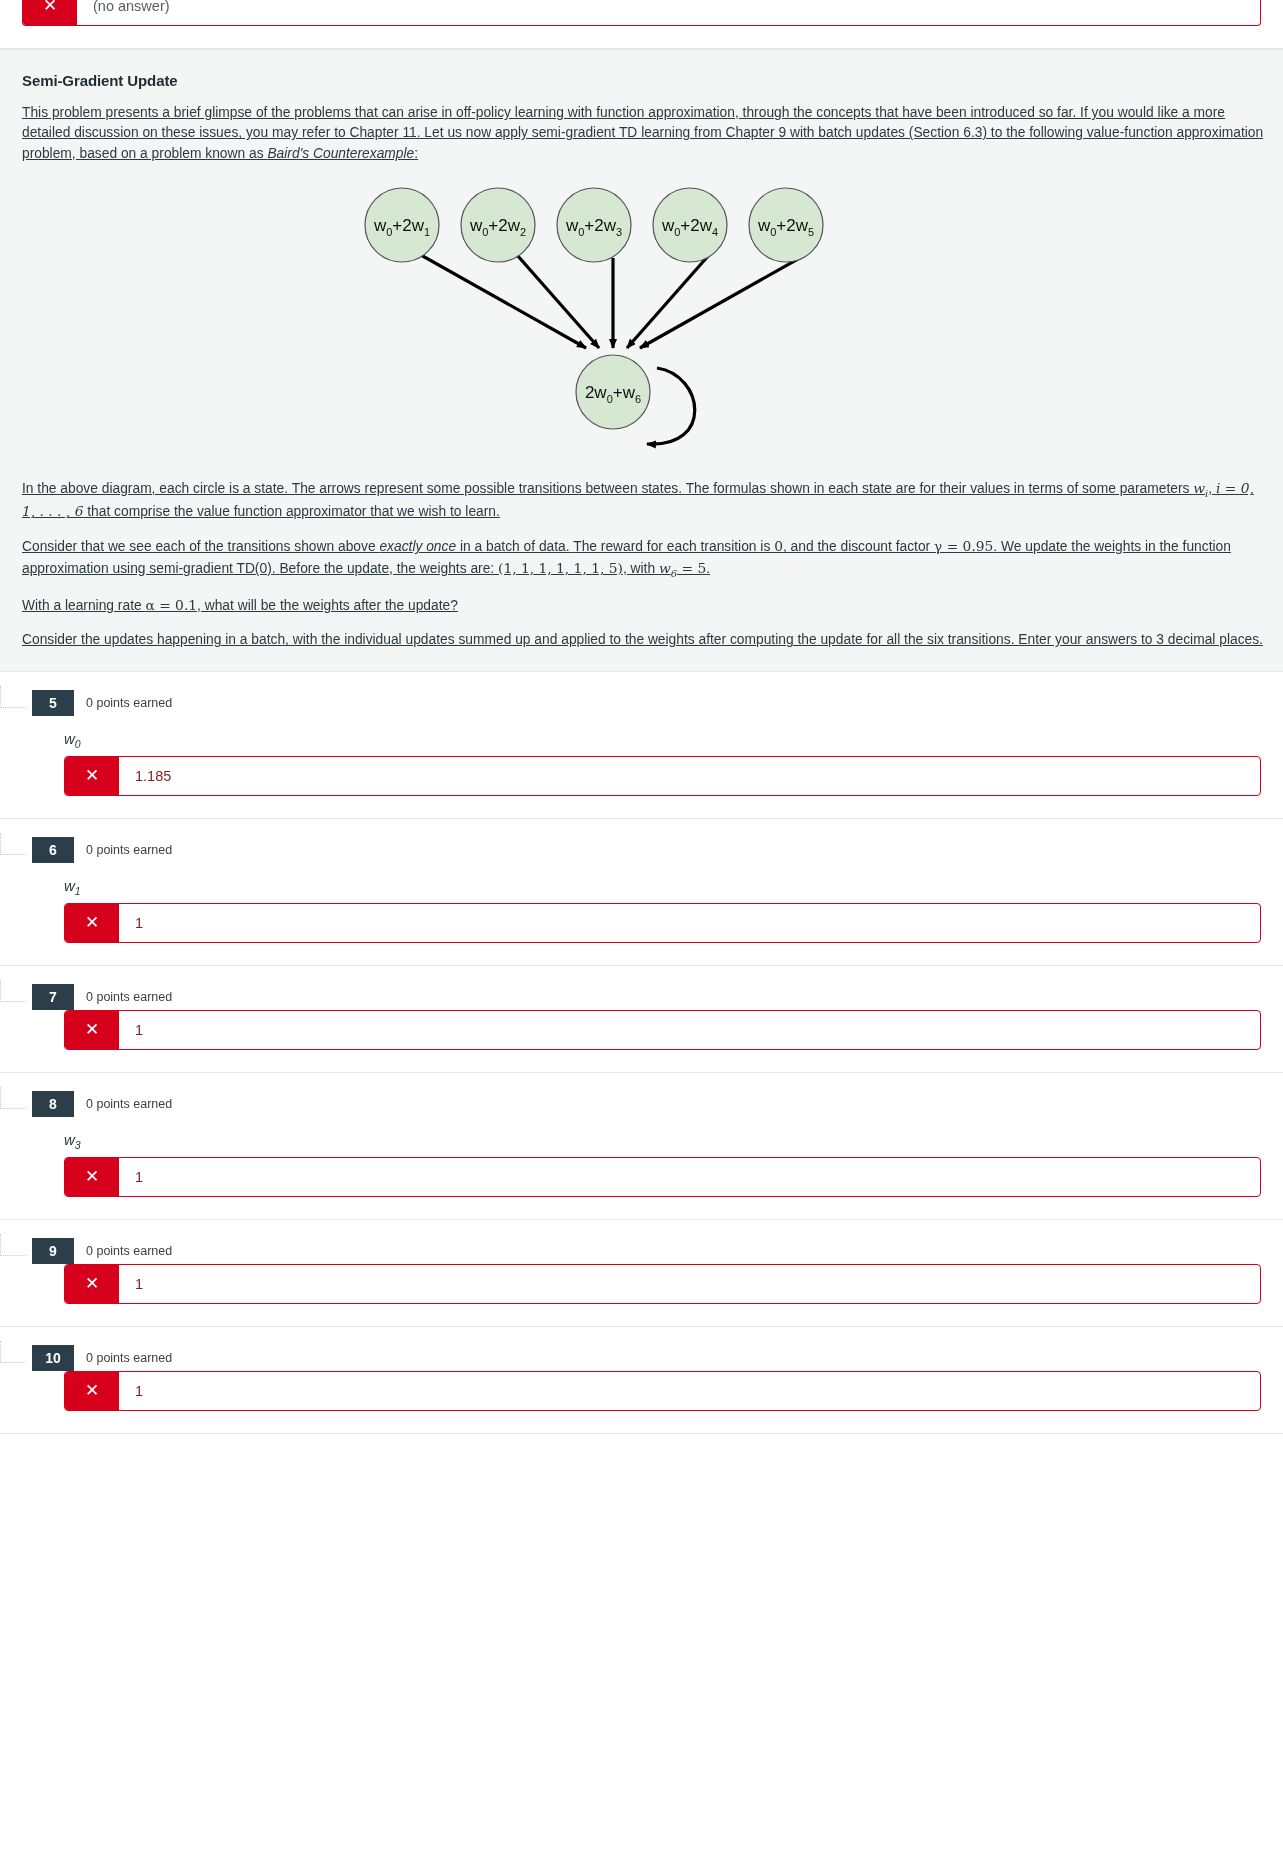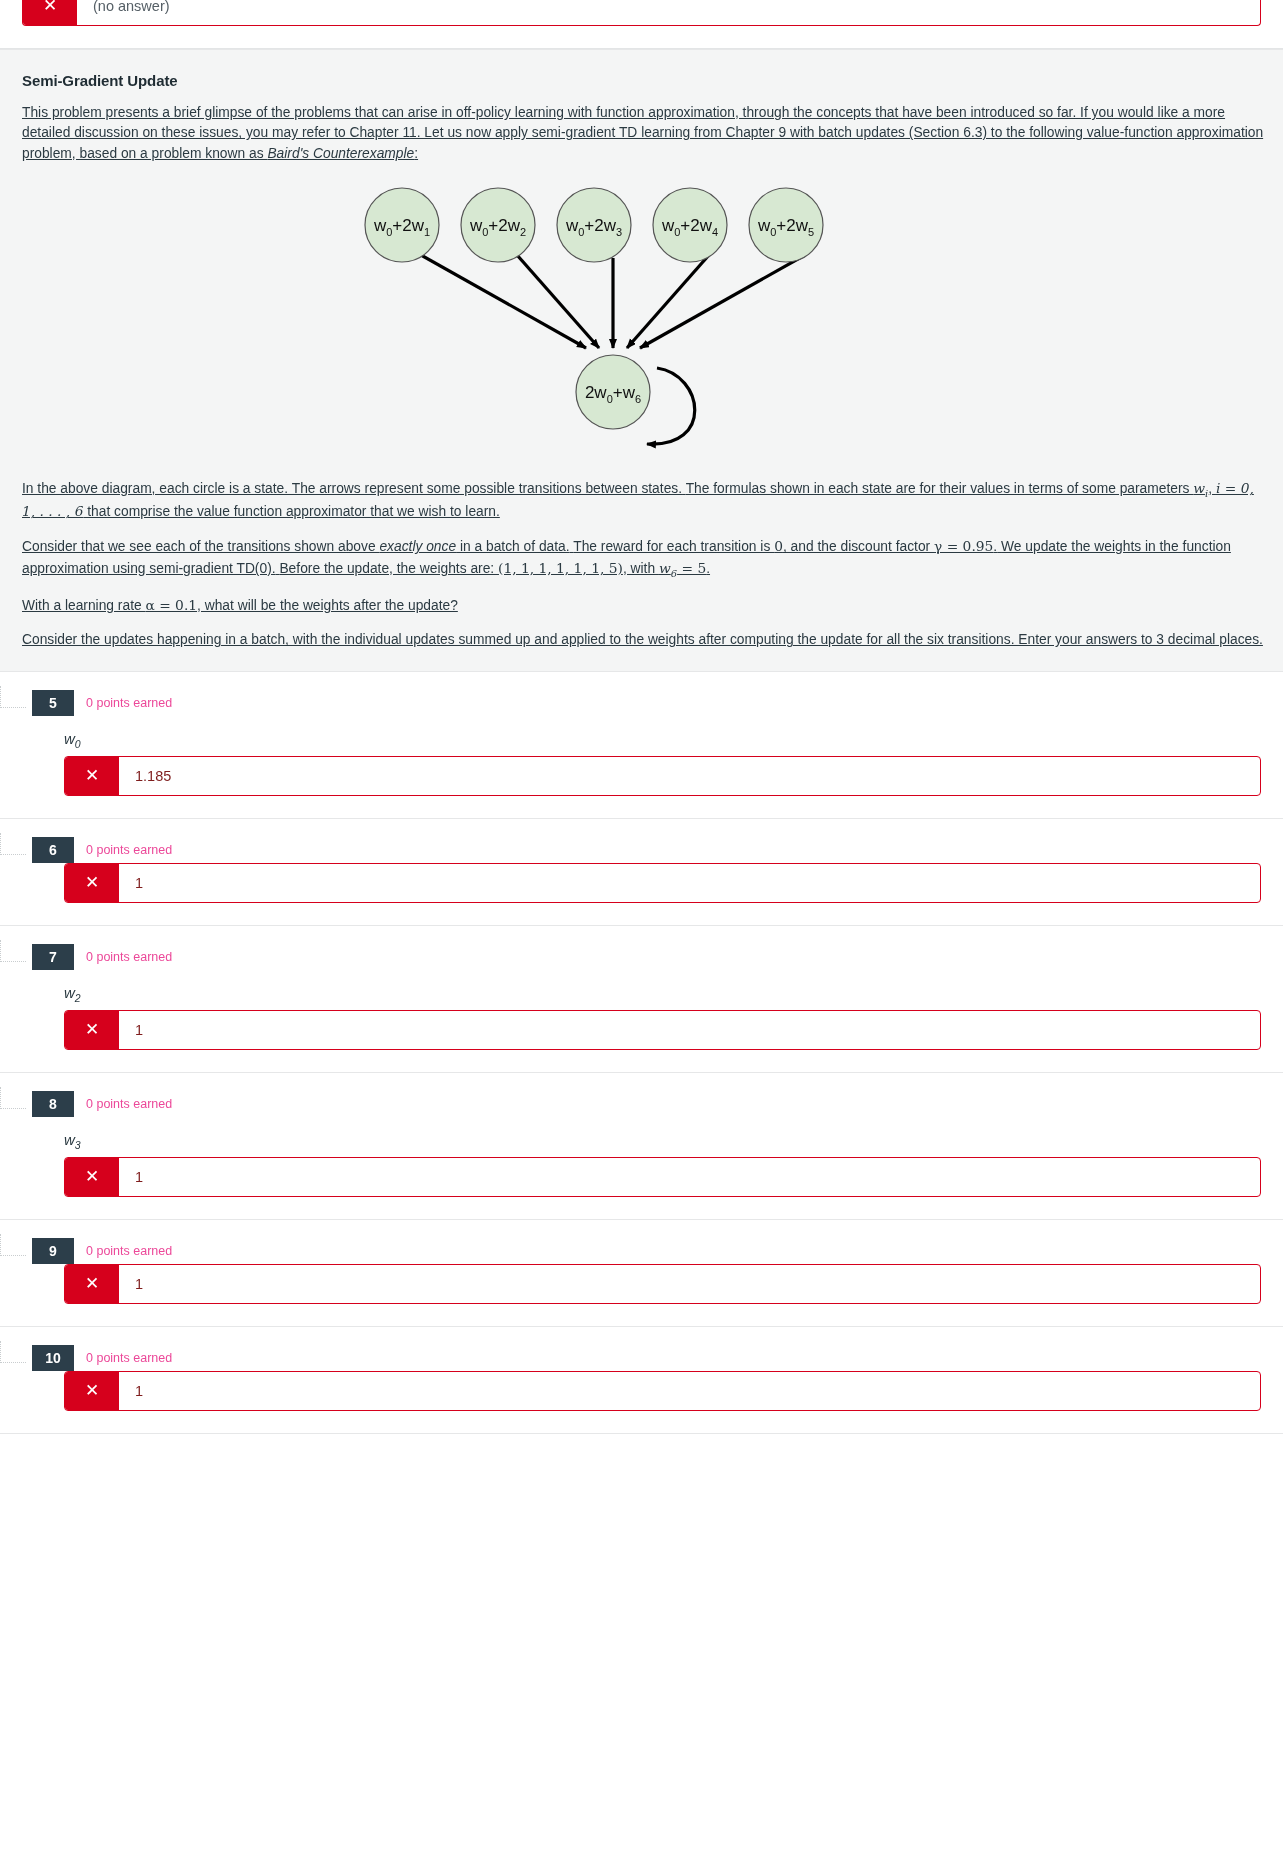--- a/index.html
+++ b/index.html
@@ -122,21 +122,21 @@
     height:26px;
     display:flex;
     align-items:center;
     justify-content:center;
     font-size:14px;
     font-weight:bold;
     padding:0 8px;
   }
   .qpoints{
     font-size:12.5px;
-    color:#ec4899;
+    color:#404040;
   }
   .qlabel{
     margin: 14px 0 6px 42px;
     font-family:Liberation Sans, sans-serif;
     font-style:italic;
     font-size:15px;
     color:#2b3a42;
   }
   .qlabel sub{ font-size:0.7em; font-style:italic; }
   .ans-row{
@@ -256,34 +256,34 @@
             <div class="ans-val">1.185</div>
           </div>
         </div>
       </div>
       <div class="qitem">
         <div class="dots"></div>
         <div class="qhead">
           <div class="qnum">6</div>
           <div class="qpoints">0 points earned</div>
         </div>
+        <div class="qlabel"><span>w</span><sub>1</sub></div>
         <div class="ans-row">
           <div class="ans-box full" style="border-color:#d6001c">
             <div class="ans-badge ">✕</div>
             <div class="ans-val">1</div>
           </div>
         </div>
       </div>
       <div class="qitem">
         <div class="dots"></div>
         <div class="qhead">
           <div class="qnum">7</div>
           <div class="qpoints">0 points earned</div>
         </div>
-        <div class="qlabel"><span>w</span><sub>2</sub></div>
         <div class="ans-row">
           <div class="ans-box full" style="border-color:#d6001c">
             <div class="ans-badge ">✕</div>
             <div class="ans-val">1</div>
           </div>
         </div>
       </div>
       <div class="qitem">
         <div class="dots"></div>
         <div class="qhead">

